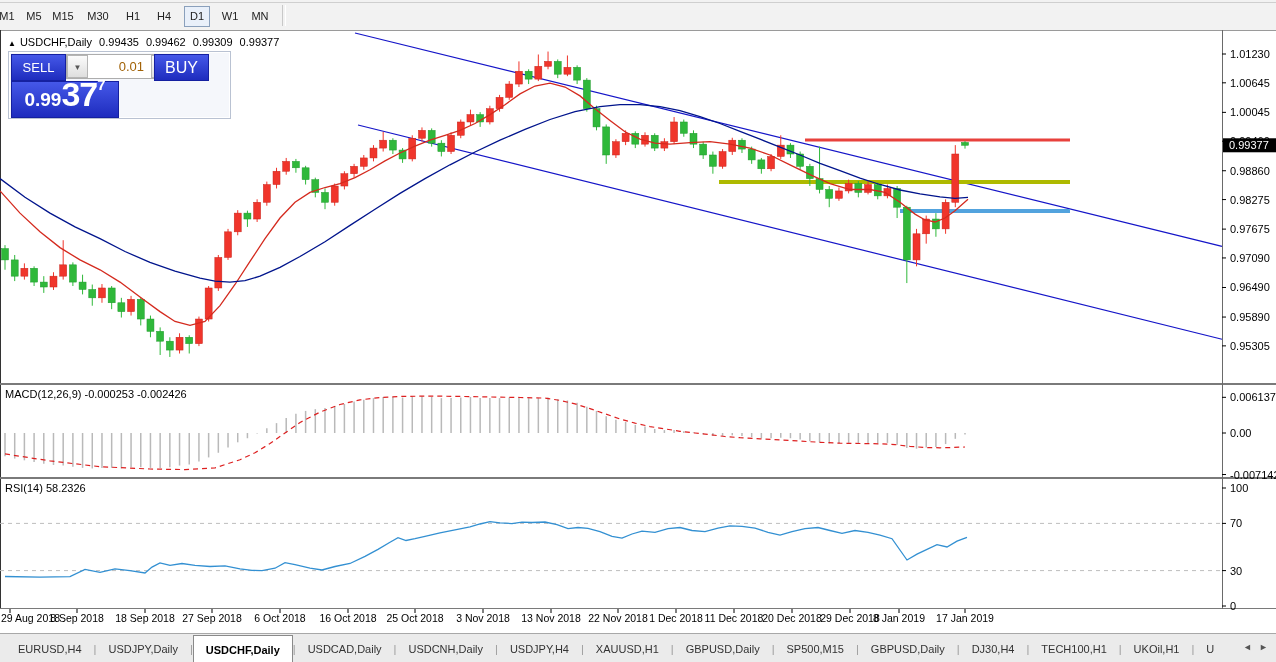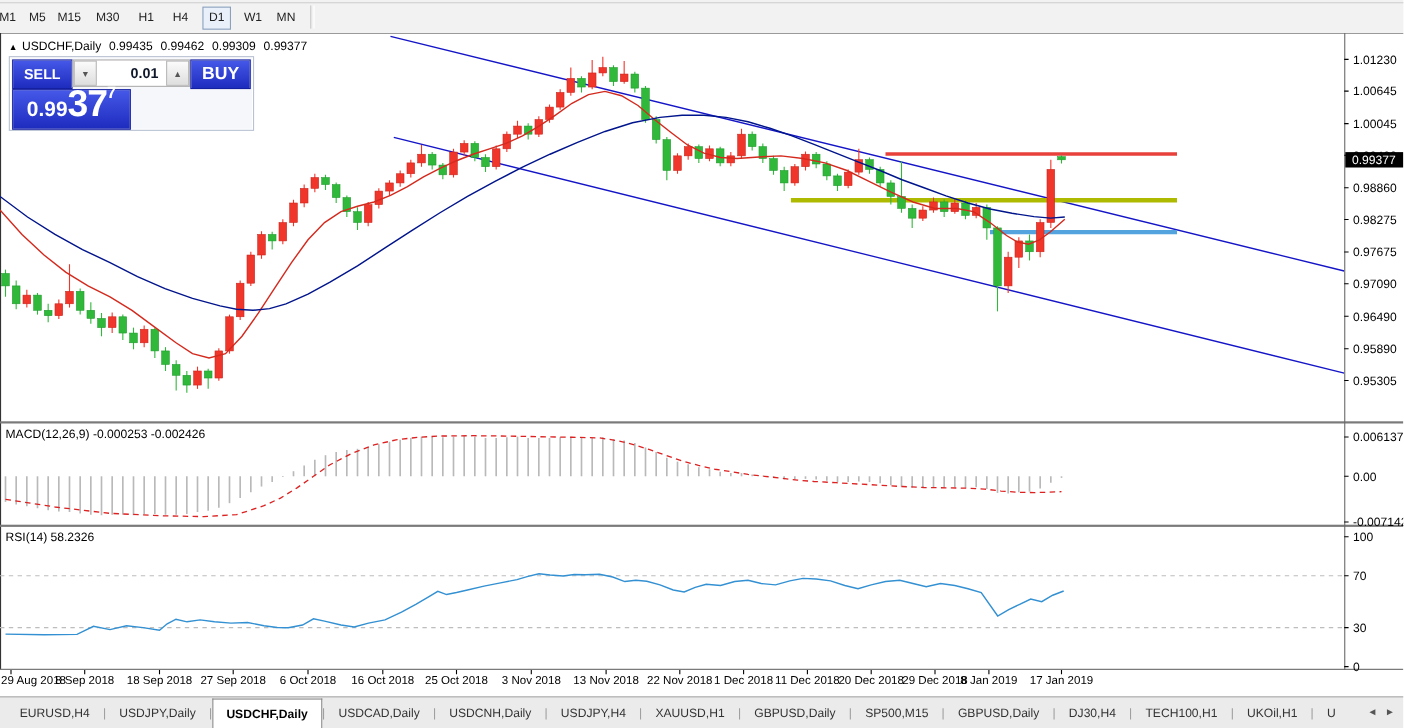--- a/index.html
+++ b/index.html
@@ -11,29 +11,29 @@
   .tfbtn.active{background:#e9f0fa;border:1px solid #8aa0bc;}
   .toolsep{position:absolute;top:5px;width:2px;height:21px;border-left:1px solid #c8c8c8;border-right:1px solid #ffffff;}
   
   #chartarea{position:absolute;left:0;top:30px;width:1276px;height:602px;background:#fff;}
   
   #ohlc{position:absolute;left:8px;top:6px;font-size:11px;color:#000;white-space:nowrap;z-index:5;}
   #ohlc .tri{font-size:8px;margin-right:4px;}
   #ohlc span{margin-right:4px;}
   
   #tradepanel{position:absolute;left:8px;top:21px;width:221px;height:66px;z-index:6;background:#f5f7fb;border:1px solid #b9c2d2;box-shadow:0 0 0 1px #ffffff inset;}
-  .tp-row1{position:absolute;left:2px;top:2px;height:25px;width:217px;font-weight:bold;}
+  .tp-row1{position:absolute;left:2px;top:2px;height:25px;width:198px;}
   .btn-blue{background:linear-gradient(#4558e8,#1e2cbe);color:#fff;border:1px solid #1520a0;}
   #sellbtn{position:absolute;left:0;top:0;width:53px;height:25px;font-size:13px;text-align:center;line-height:25px;}
   #buybtn{position:absolute;right:0;top:0;width:53px;height:25px;font-size:16px;text-align:center;line-height:25px;}
   #volstep{position:absolute;left:55px;top:0;width:107px;height:25px;border:1px solid #adadad;background:#fff;box-sizing:border-box;}
   .steparrow{position:absolute;top:0;width:21px;height:23px;background:linear-gradient(#fbfbfb,#dedede);border:1px solid #b5b5b5;box-sizing:border-box;color:#555;font-size:8px;text-align:center;line-height:23px;}
   #stepdown{left:0;}
   #stepup{right:0;}
-  #volval{position:absolute;left:24px;right:24px;top:0;height:23px;line-height:23px;font-size:13px;color:#0f172a;text-align:right;padding-right:4px;}
+  #volval{position:absolute;left:24px;right:24px;top:0;height:23px;line-height:23px;font-size:13px;color:#a16207;text-align:right;padding-right:4px;}
   .bigquote{position:absolute;top:29px;width:106px;height:35px;color:#fff;cursor:pointer;}
   #bidbox{left:2px;}
   #askbox{left:111px;}
   .bq-inner{position:absolute;left:0;bottom:3px;width:100%;text-align:center;white-space:nowrap;}
   .bq-small{font-size:19px;font-weight:bold;vertical-align:baseline;}
   .bq-big{font-size:34px;font-weight:bold;letter-spacing:-1px;}
   .bq-sup{font-size:15px;font-weight:bold;vertical-align:top;position:relative;top:1px;}
   
   #tabbar{position:absolute;left:0;top:633px;width:1276px;height:29px;background:#ebebeb;border-top:1px solid #a8a8a8;overflow:hidden;}
   #tabstrip{position:absolute;left:0;top:0;height:29px;display:flex;align-items:flex-start;padding-left:6px;white-space:nowrap;}

